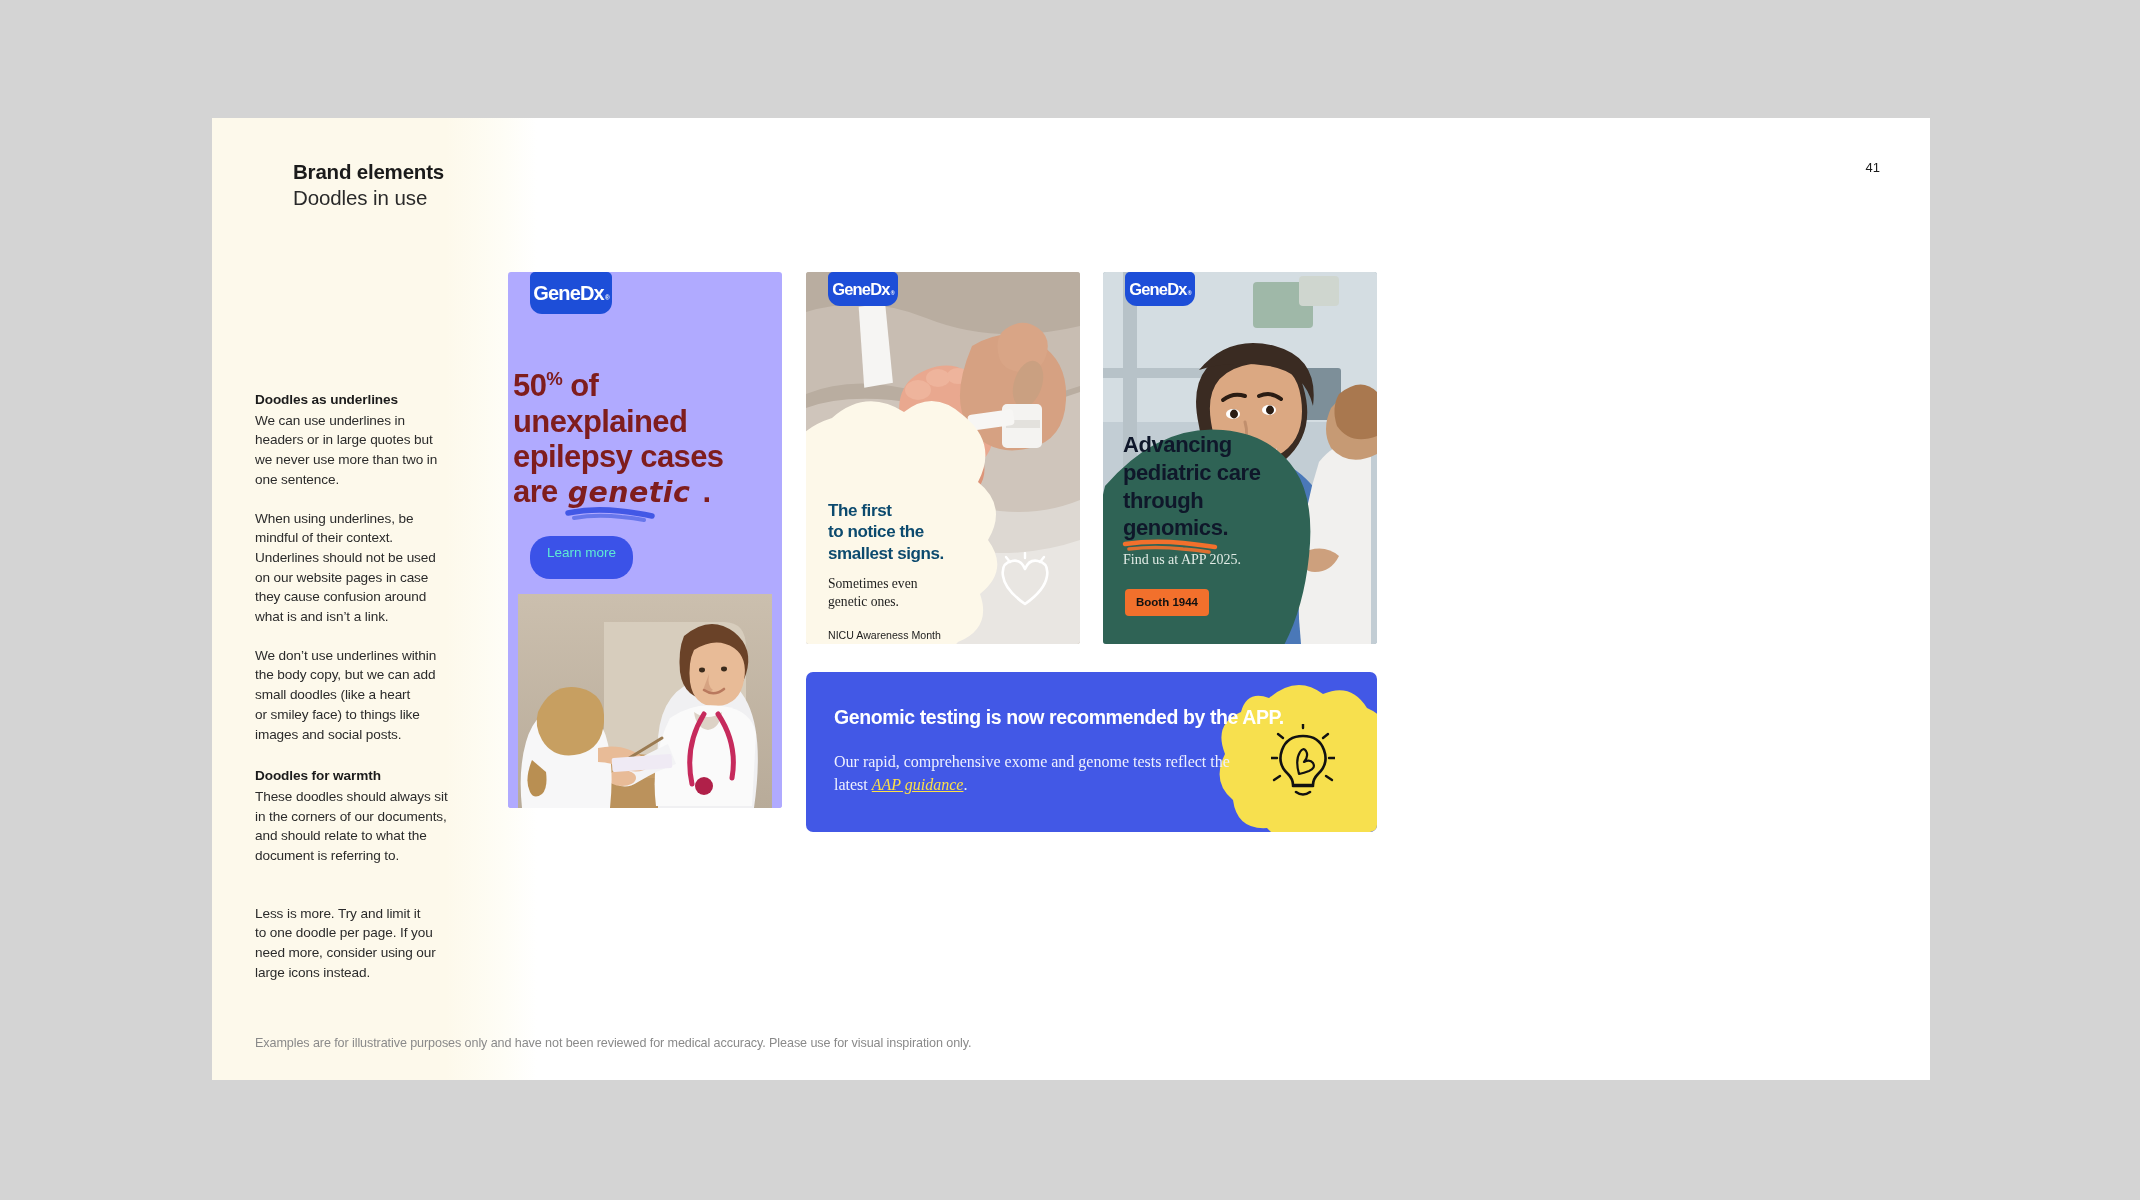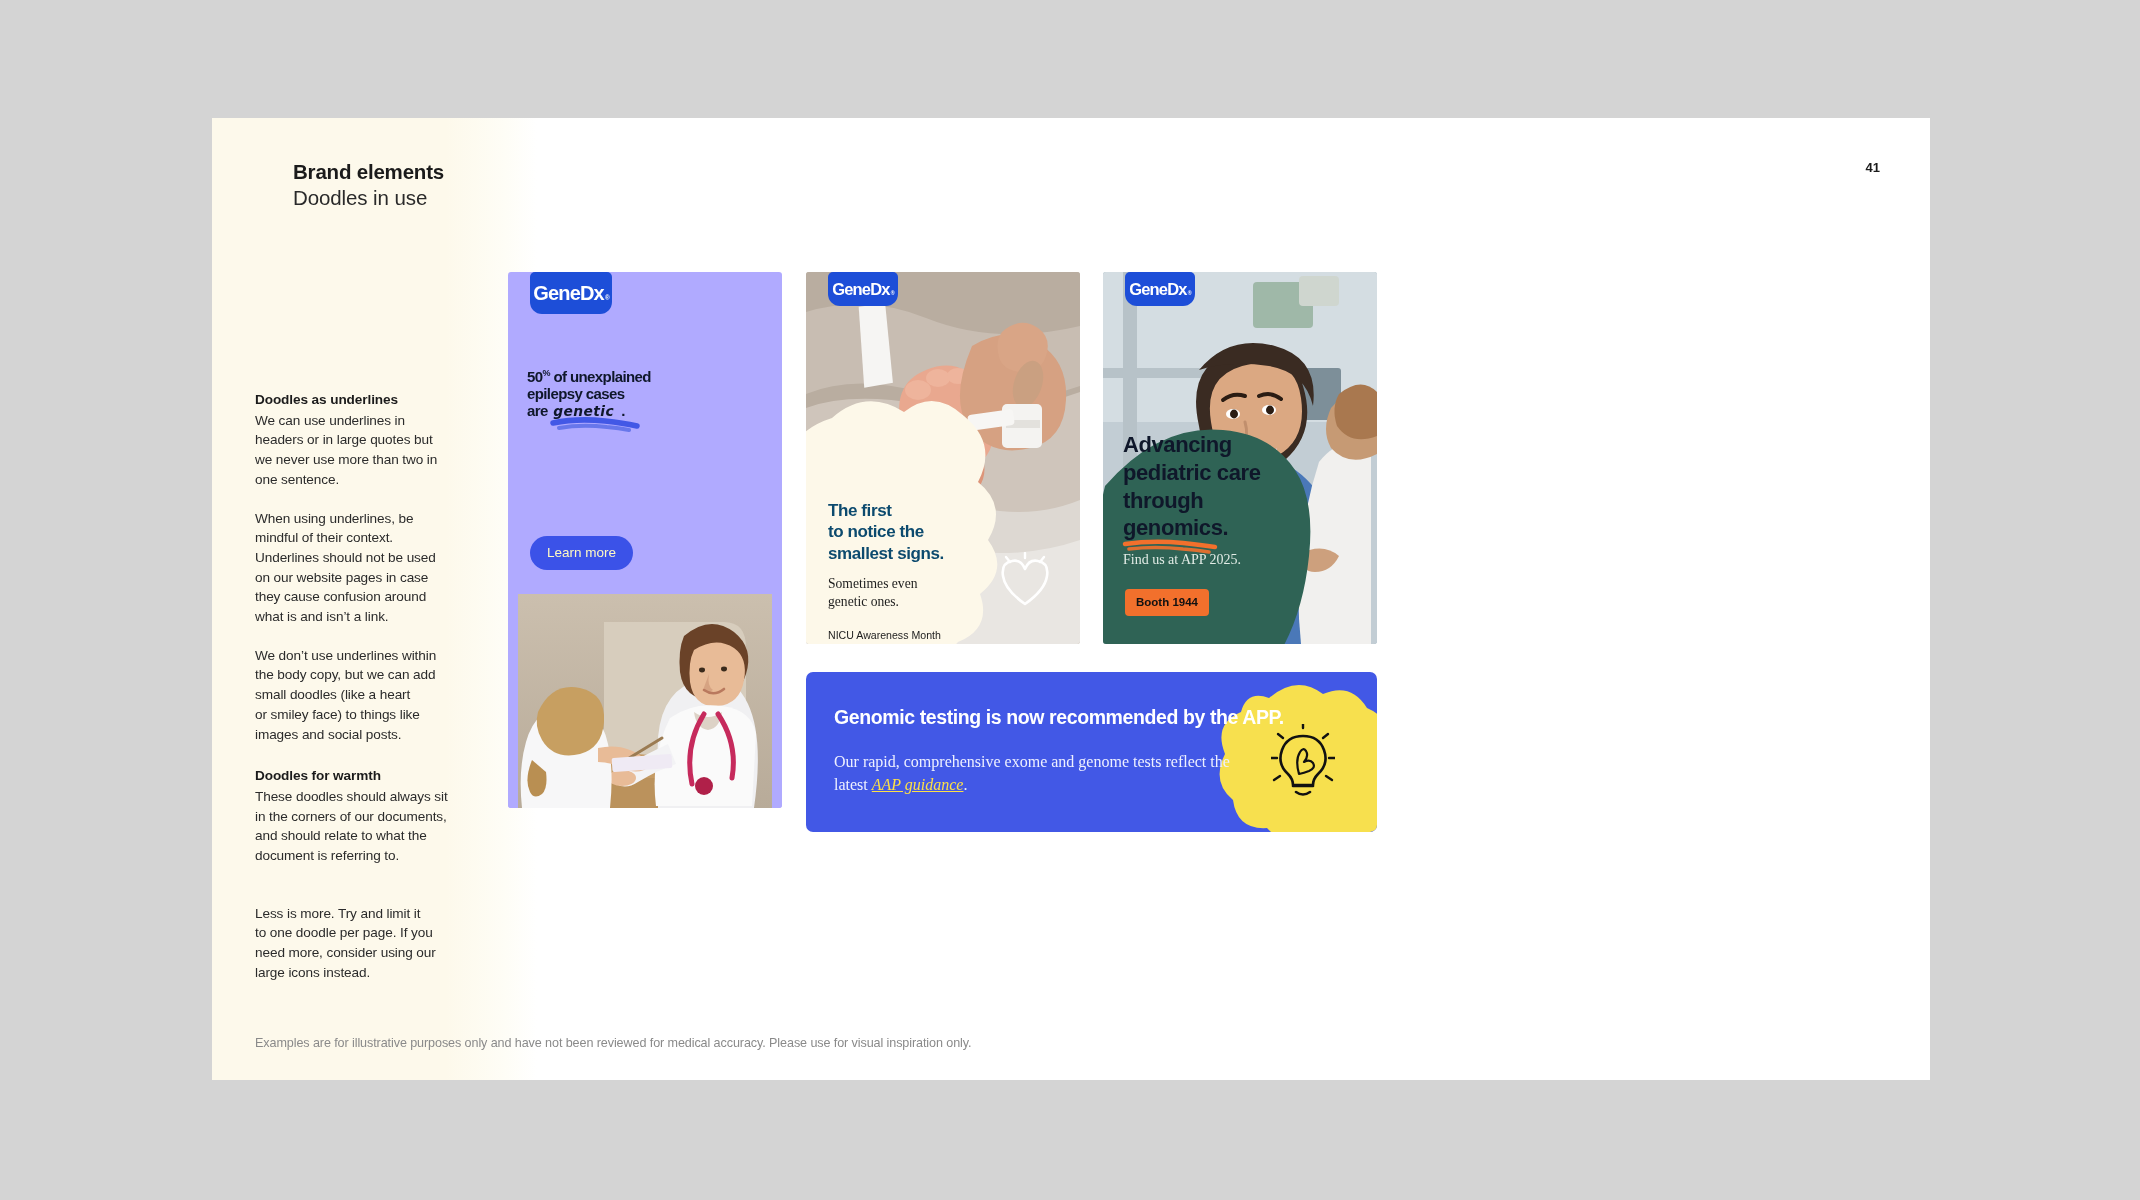--- a/index.html
+++ b/index.html
@@ -44,21 +44,21 @@
   .sec-para {
     font-size: 13.6px; color: #2b2b2b; line-height: 1.45;
     letter-spacing: -0.1px; white-space: pre-line;
   }
   .sec-gap { height: 19px; }
   .sec-gap-lg { height: 22px; }
 
   
   #page-num {
     position: absolute; right: 50px; top: 42px;
-    font-size: 13px; font-weight: bold; color: #1b1b1b; text-align: right;
+    font-size: 13px; font-weight: normal; color: #1b1b1b; text-align: right;
   }
 
   
   #footer-note {
     position: absolute; left: 43px; bottom: 30px;
     font-size: 12.6px; color: #8a8a8a; letter-spacing: -0.1px;
     white-space: nowrap;
   }
 
   
@@ -81,39 +81,39 @@
 
   
   #card1 {
     position: absolute; left: 296px; top: 154px;
     width: 274px; height: 536px;
     background: #b0aaff; border-radius: 3px; overflow: hidden;
   }
   #card1 .logo-chip { left: 22px; top: 0; width: 82px; height: 42px; }
   #card1 .logo-word { font-size: 20px; }
   #c1-head {
-    position: absolute; left: 19px; top: 96px; width: 238px;
-    font-size: 15px; font-weight: bold; color: #0f172a;
+    position: absolute; left: 5px; top: 96px; width: 238px;
+    font-size: 31px; font-weight: bold; color: #7f1d1d;
     line-height: 1.14; letter-spacing: -0.6px;
   }
   .hand-word {
     font-family: "DejaVu Sans", sans-serif;
     font-style: italic; font-weight: bold;
     font-size: 0.92em; letter-spacing: 0.4px;
     position: relative; padding: 0 2px;
   }
   #c1-sub {
     position: absolute; left: 22px; top: 198px; width: 232px;
     font-family: "Liberation Serif", serif;
     font-size: 19px; color: #1b1b1b; line-height: 1.26;
   }
   #c1-btn {
     position: absolute; left: 22px; top: 264px;
-    background: #3b52e8; color: #fef9c3;
-    font-size: 13.5px; padding: 9px 17px 10px; border-radius: 20px;
+    background: #3b52e8; color: #5eead4;
+    font-size: 13.5px; padding: 9px 17px 19px; border-radius: 20px;
     border: none; cursor: pointer;
   }
   #c1-photo {
     position: absolute; left: 0; bottom: 0; width: 100%; height: 238px;
     overflow: hidden;
   }
 
   
   #card2 {
     position: absolute; left: 594px; top: 154px;

